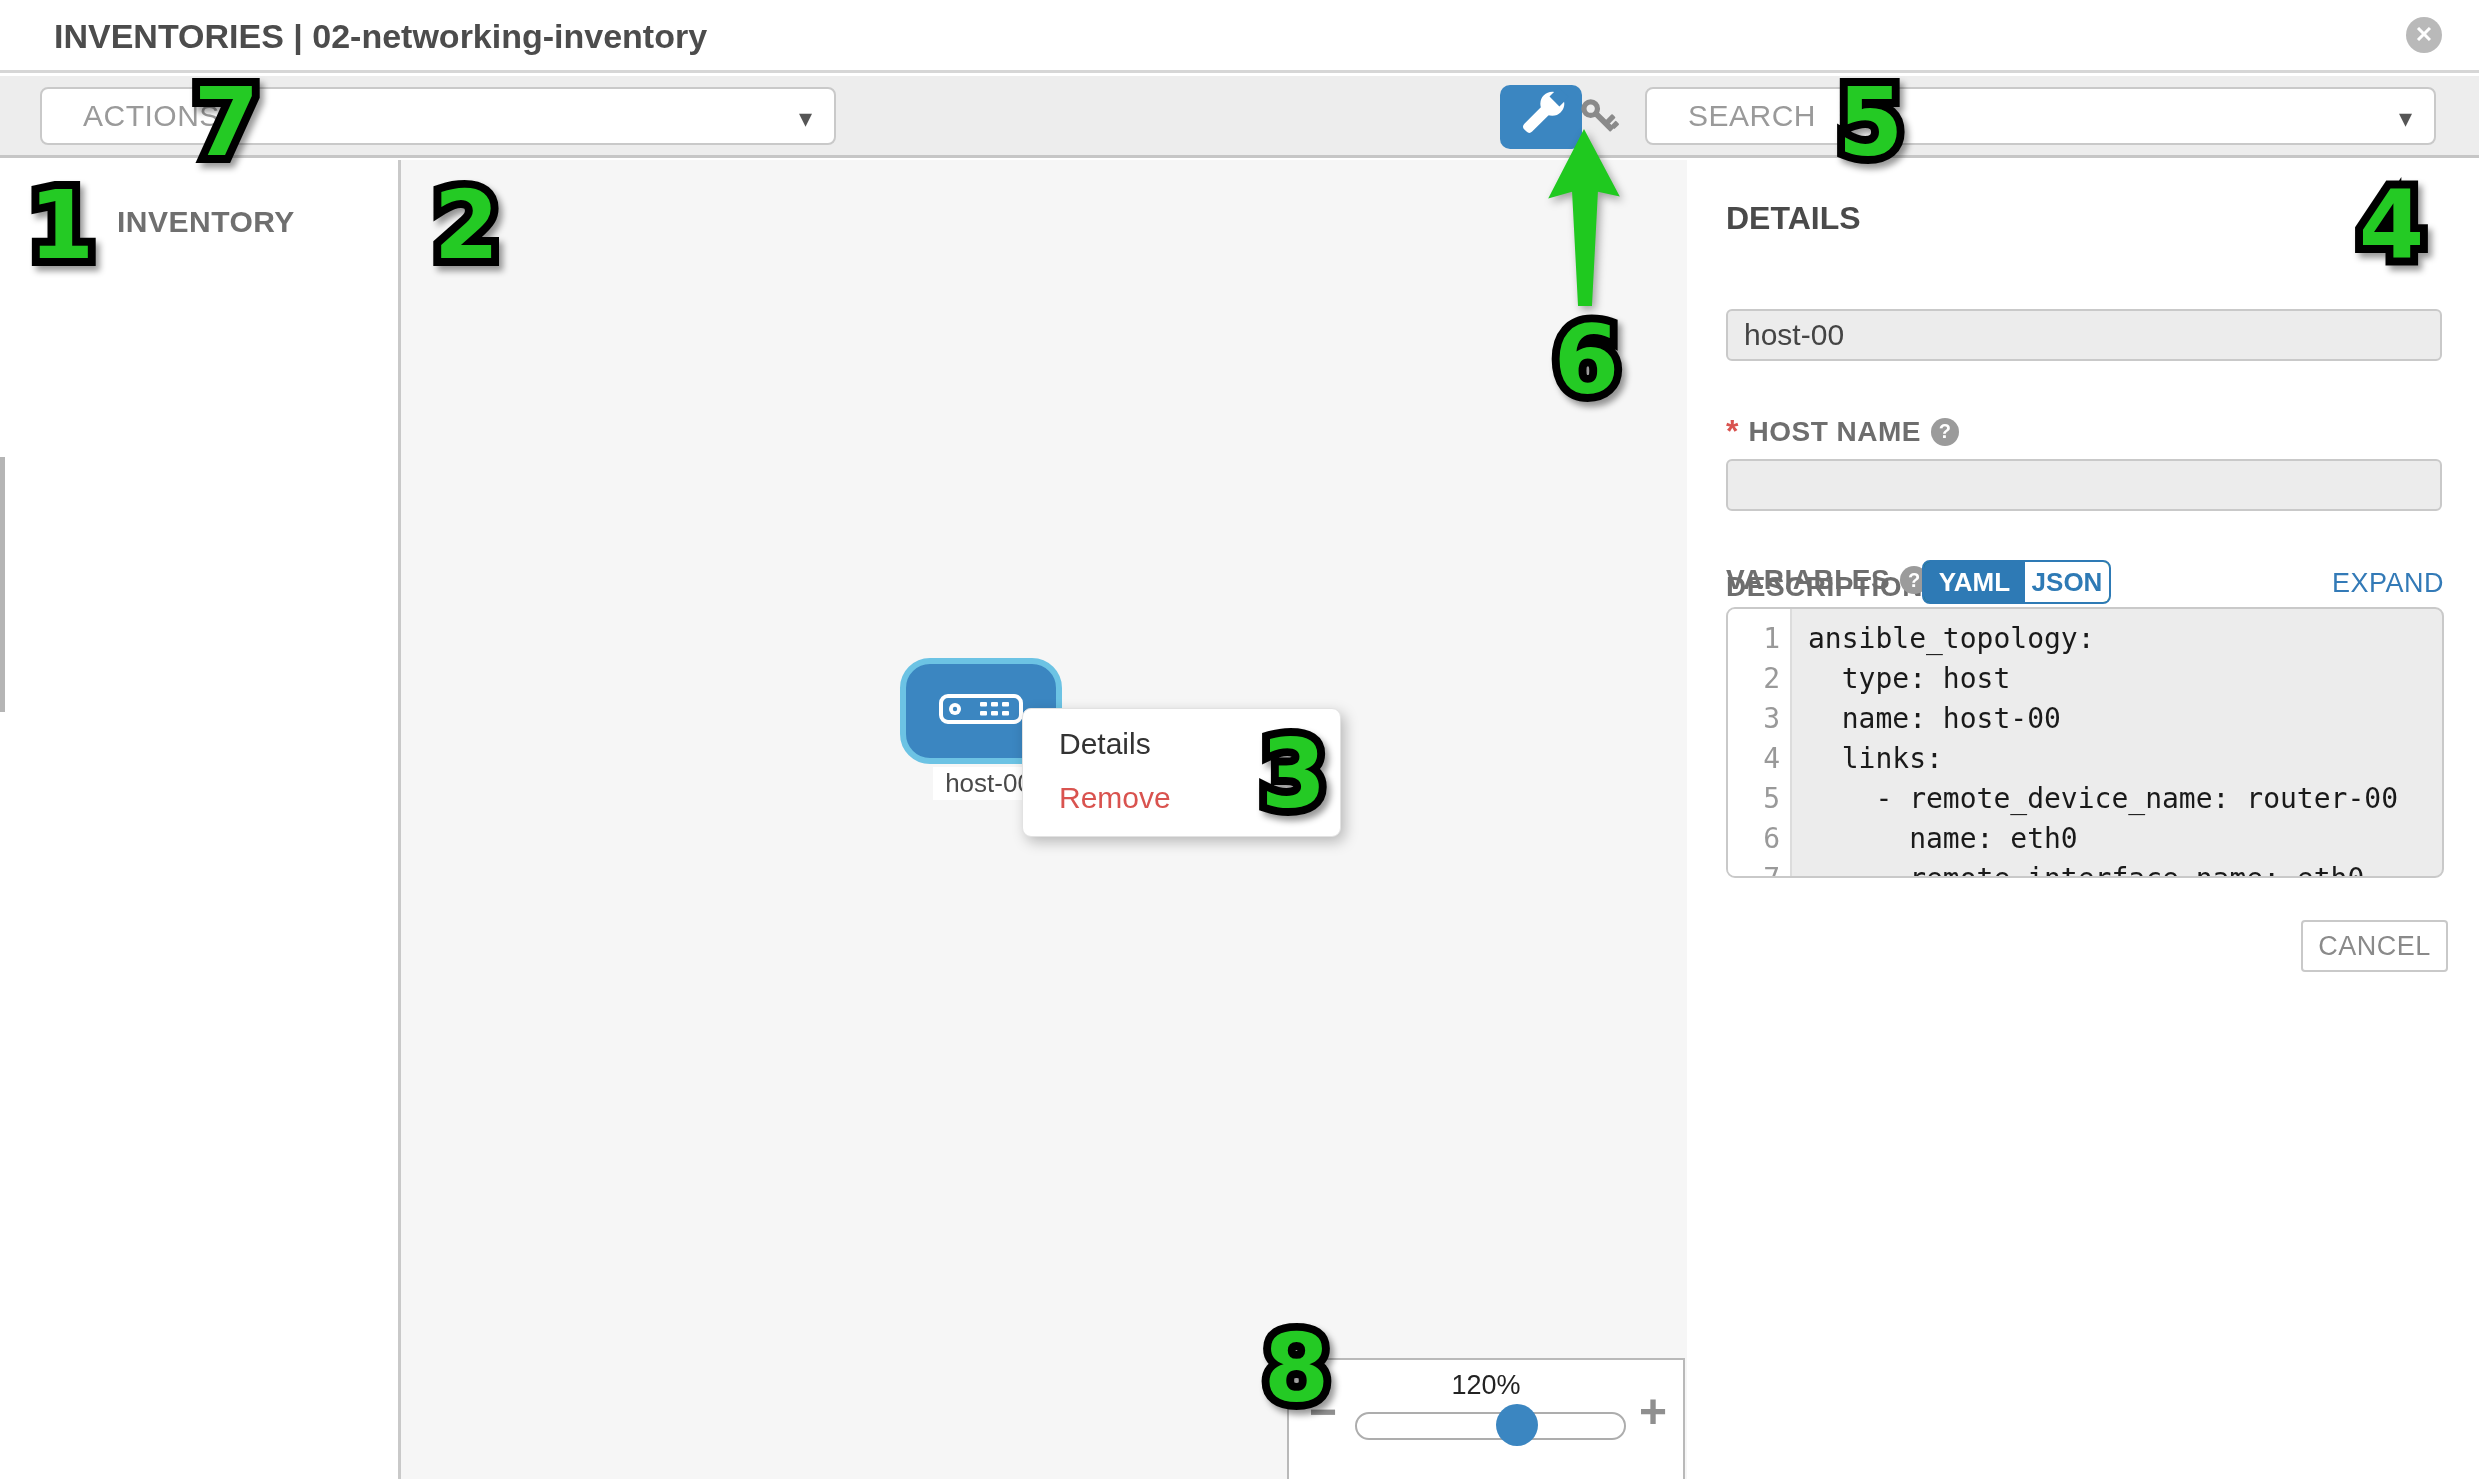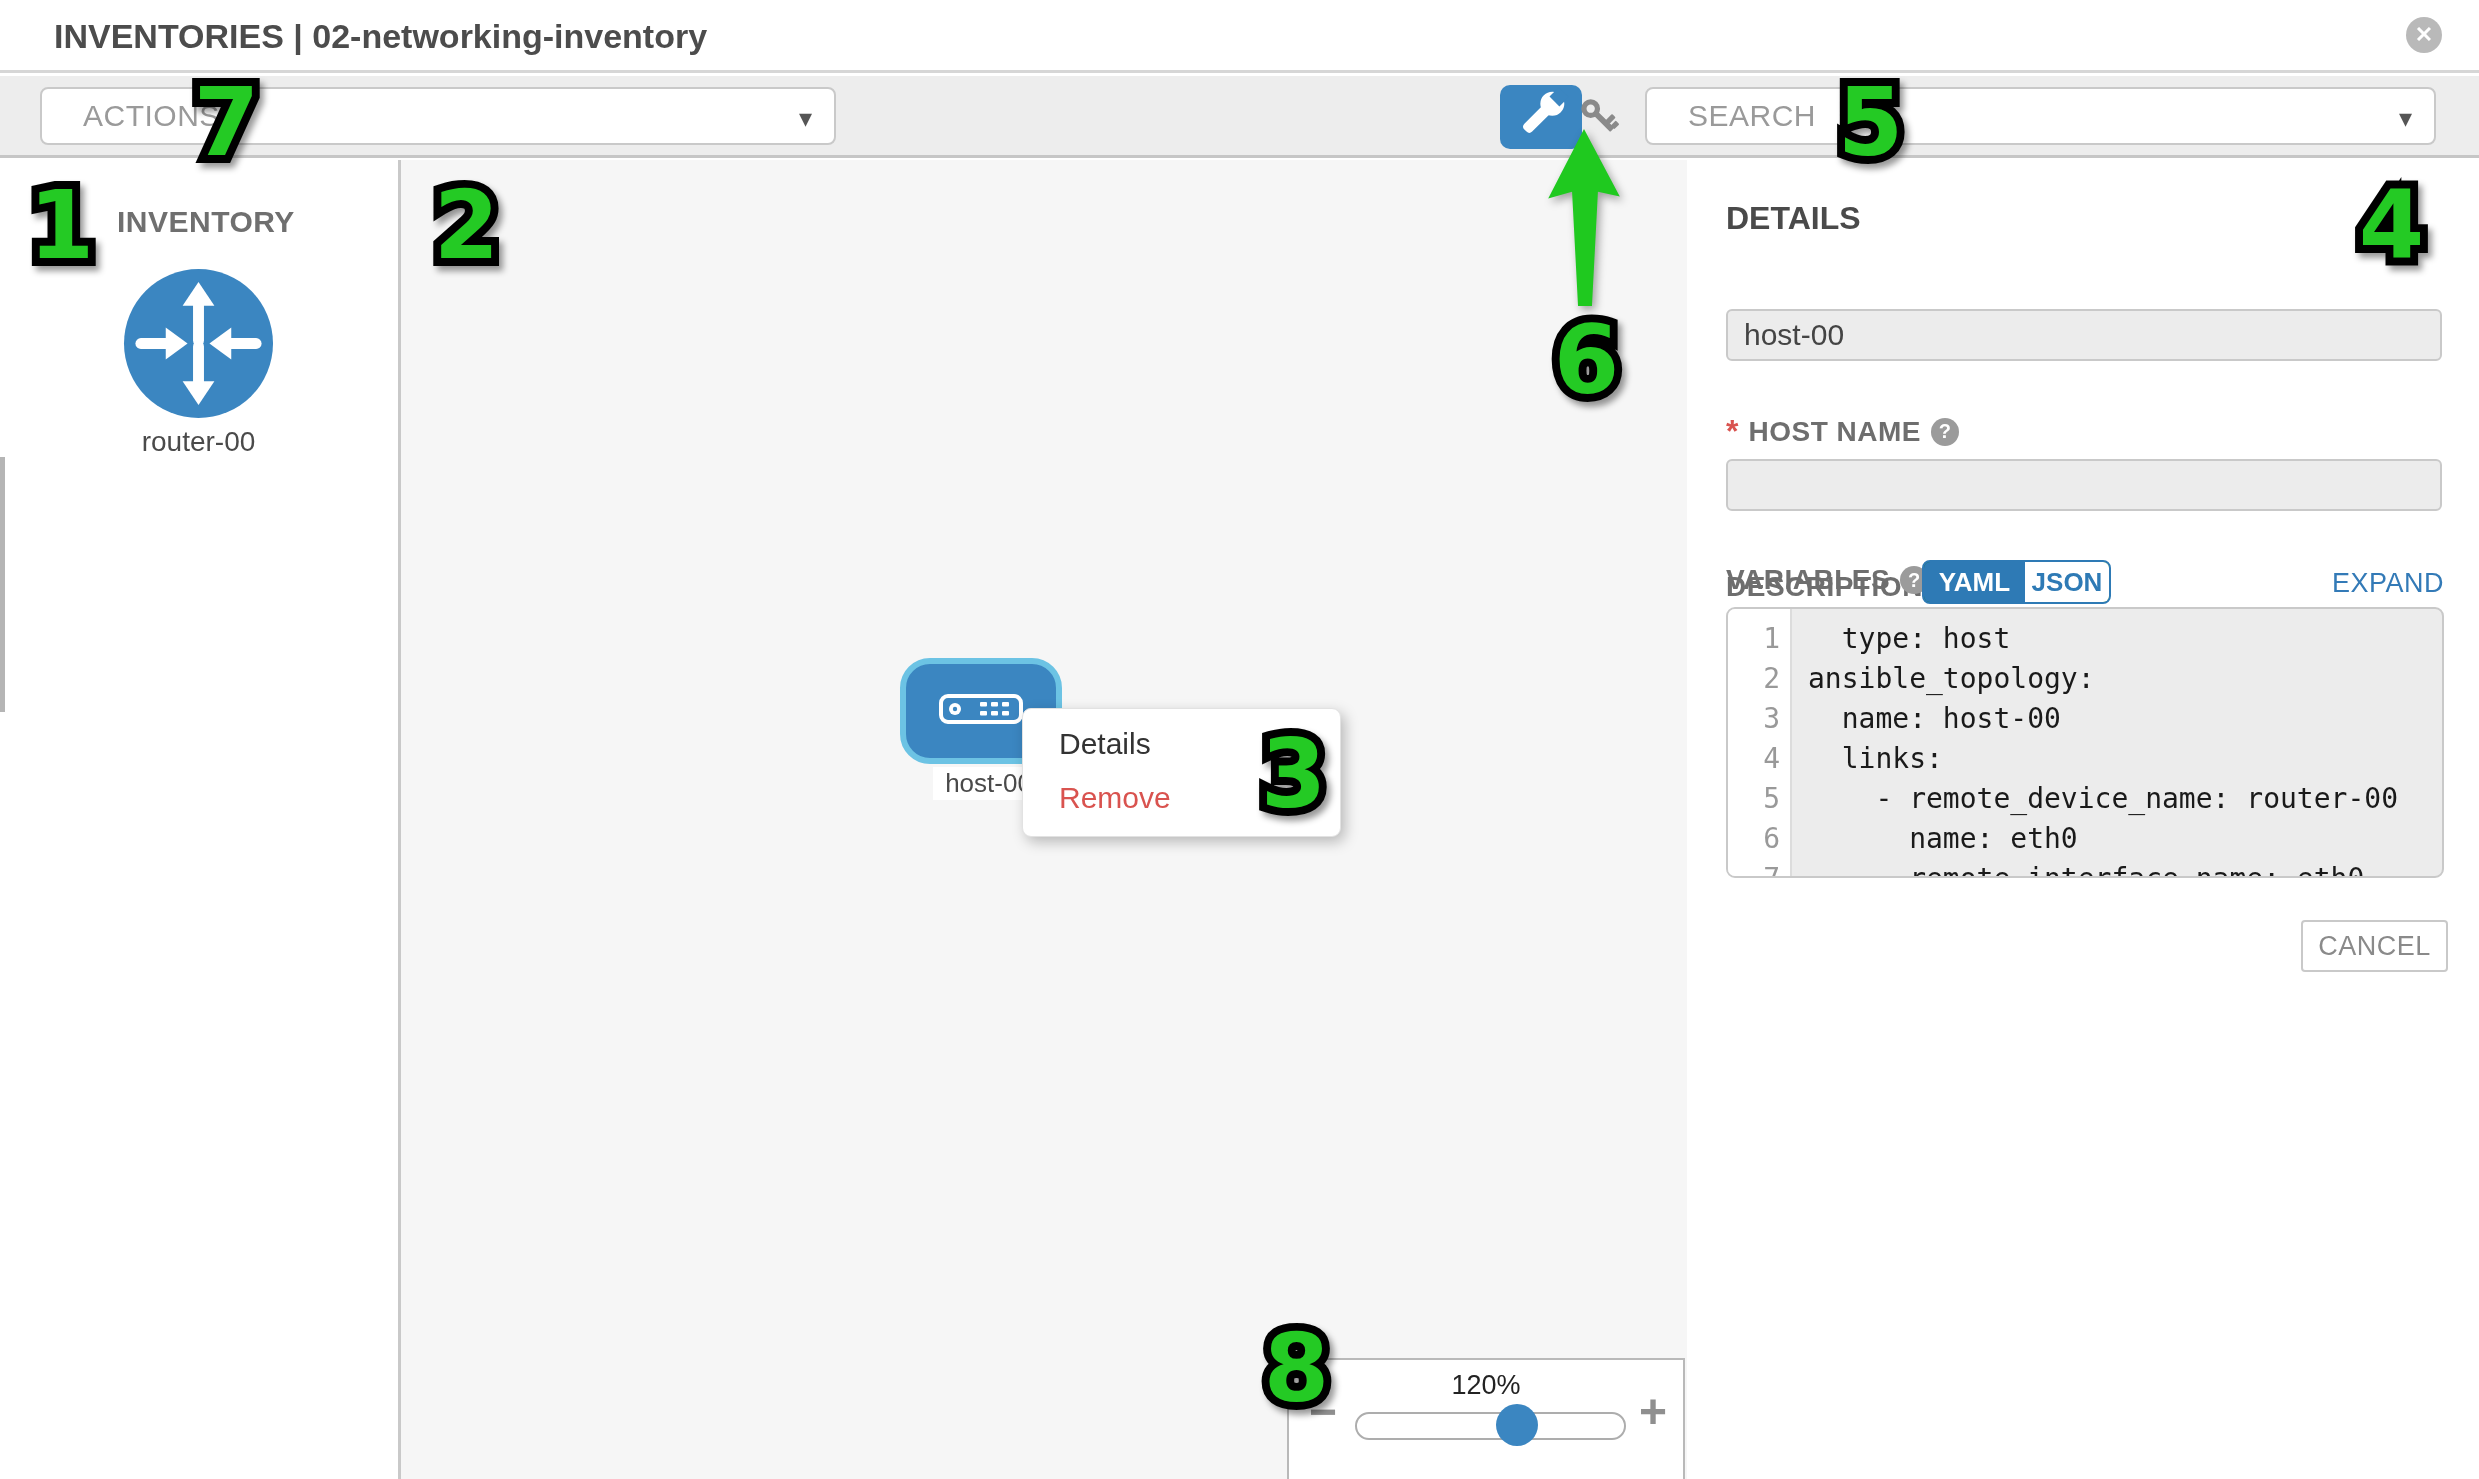--- a/index.html
+++ b/index.html
@@ -166,35 +166,20 @@
       </span>
     </div>
     <div class="dropdown dd-search">
       <span class="dd-label">SEARCH</span>
       <span class="dd-caret">▾</span>
     </div>
   </div>
 
   <div class="sidebar">
     <div class="sidebar-title">INVENTORY</div>
-    <div class="palette-item pal-router">
-      <div class="router-circle">
-        <svg width="149" height="149" viewBox="0 0 150 150" stroke="#fff" fill="#fff" stroke-linecap="round">
-          <line x1="75" y1="72" x2="75" y2="34" stroke-width="11"></line>
-          <polygon points="75,13 59,37 91,37" stroke="none"></polygon>
-          <line x1="75" y1="78" x2="75" y2="116" stroke-width="11"></line>
-          <polygon points="75,137 59,113 91,113" stroke="none"></polygon>
-          <line x1="17" y1="75" x2="45" y2="75" stroke-width="11"></line>
-          <polygon points="64,75 42,59 42,91" stroke="none"></polygon>
-          <line x1="133" y1="75" x2="105" y2="75" stroke-width="11"></line>
-          <polygon points="86,75 108,59 108,91" stroke="none"></polygon>
-        </svg>
-      </div>
-      <div class="pal-label">router-00</div>
-    </div>
     <div class="side-scroll"></div>
   </div>
 
   <div class="canvas">
     <div class="host-node">
       <span>
         <svg width="84" height="30" viewBox="0 0 84 30">
           <rect x="2" y="2" width="80" height="26" rx="7" fill="none" stroke="#fff" stroke-width="4"></rect>
           <circle cx="16" cy="15" r="6" fill="#fff"></circle>
           <circle cx="16" cy="15" r="2.2" fill="#3b86c1"></circle>
@@ -255,22 +240,22 @@
       <div class="gutter">
         <div class="gut-num">1</div>
         <div class="gut-num">2</div>
         <div class="gut-num">3</div>
         <div class="gut-num">4</div>
         <div class="gut-num">5</div>
         <div class="gut-num">6</div>
         <div class="gut-num">7</div>
       </div>
       <div class="code">
+        <div class="code-line">ansible_topology:</div>
         <div class="code-line">  type: host</div>
-        <div class="code-line">ansible_topology:</div>
         <div class="code-line">  name: host-00</div>
         <div class="code-line">  links:</div>
         <div class="code-line">    - remote_device_name: router-00</div>
         <div class="code-line">      name: eth0</div>
         <div class="code-line">      remote_interface_name: eth0</div>
       </div>
     </div>
 
     <div class="cancel-btn">CANCEL</div>
   </div>

